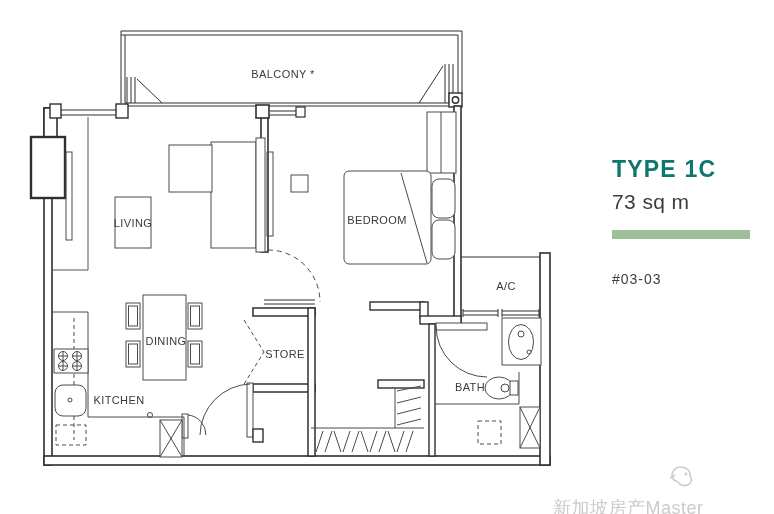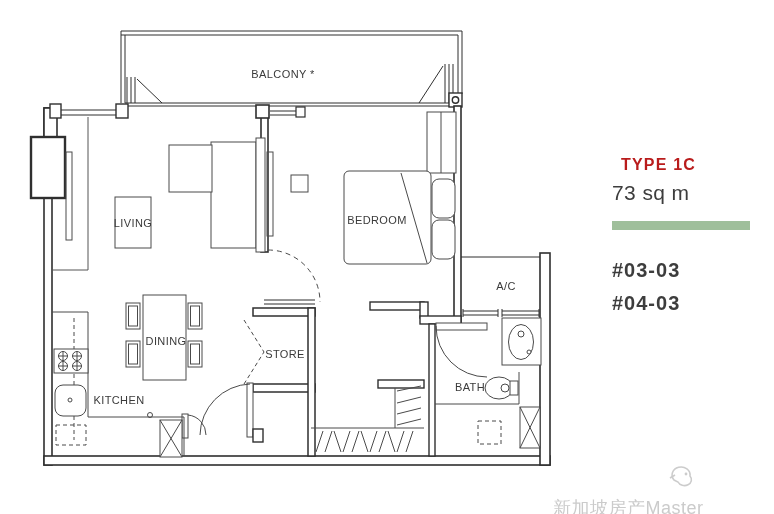--- a/index.html
+++ b/index.html
@@ -6,25 +6,25 @@
   body { font-family:"Liberation Sans", sans-serif; background:#ffffff; }
   .stage { position:relative; width:774px; height:514px; background:#ffffff; overflow:hidden; }
   .plan-svg { position:absolute; left:0; top:0; }
 
   svg text.room-label {
     font-family:"Liberation Sans", sans-serif;
     font-size:11px; fill:#3a3a3a; letter-spacing:0.4px;
   }
 
   .info-panel { position:absolute; left:612px; top:156px; width:145px; }
-  .type-label { font-size:16px; font-weight:bold; color:#b91c1c; letter-spacing:1.2px;margin-left:9px; }
+  .type-label { font-size:23px; font-weight:bold; color:#0f766e; letter-spacing:1.2px; }
   .spec-line  { font-size:21px; color:#3d3d3d; letter-spacing:0.4px; margin-top:7px; }
   .accent-bar { width:138px; height:9px; background:#9fbf9b; margin-top:16px; }
   .unit-block { margin-top:24px; }
-  .unit-number { font-size:20px; color:#3d3d3d; letter-spacing:1px; line-height:33px;font-weight:bold; }
+  .unit-number { font-size:14px; color:#3d3d3d; letter-spacing:1px; line-height:33px; }
 
   .watermark { position:absolute; left:553px; top:458px; display:flex; align-items:flex-end; gap:4px; color:#cbcbcb;flex-direction:column; }
   .watermark-text { font-size:18px; letter-spacing:0.5px; color:#cbcbcb; }
 </style>
 </head>
 <body>
 
 <div class="stage">
 
   <svg class="plan-svg" width="774" height="514" viewBox="0 0 774 514">
@@ -265,21 +265,20 @@
 
     <text class="room-label" x="283" y="78" text-anchor="middle">BALCONY *</text>
   </svg>
 
   <div class="info-panel">
     <div class="type-label">TYPE 1C</div>
     <div class="spec-line">73 sq m</div>
     <div class="accent-bar"></div>
     <div class="unit-block">
       <div class="unit-number">#03-03</div>
-      <div class="unit-number">#04-03</div>
     </div>
   </div>
 
   <div class="watermark">
     <svg width="38" height="34" viewBox="0 0 38 34">
       <path d="M8,22 A9,8 0 1 1 24,18 A7,6 0 1 1 12,24 Z" fill="none" stroke="#cccccc" stroke-width="1.6"></path>
       <path d="M4,20 L9,17" stroke="#cccccc" stroke-width="1.6" fill="none"></path>
       <circle cx="20" cy="16" r="1.4" fill="#cccccc"></circle>
     </svg>
     <span class="watermark-text">新加坡房产Master</span>

